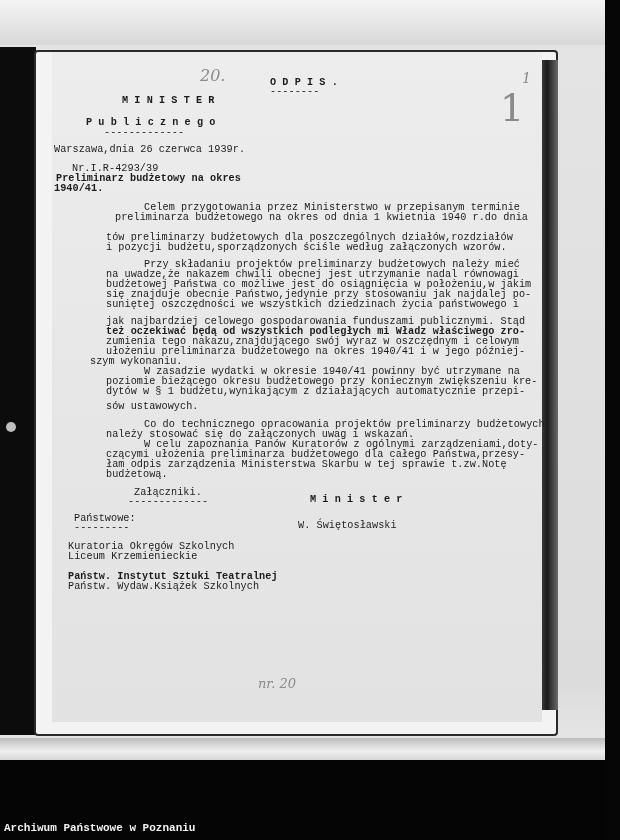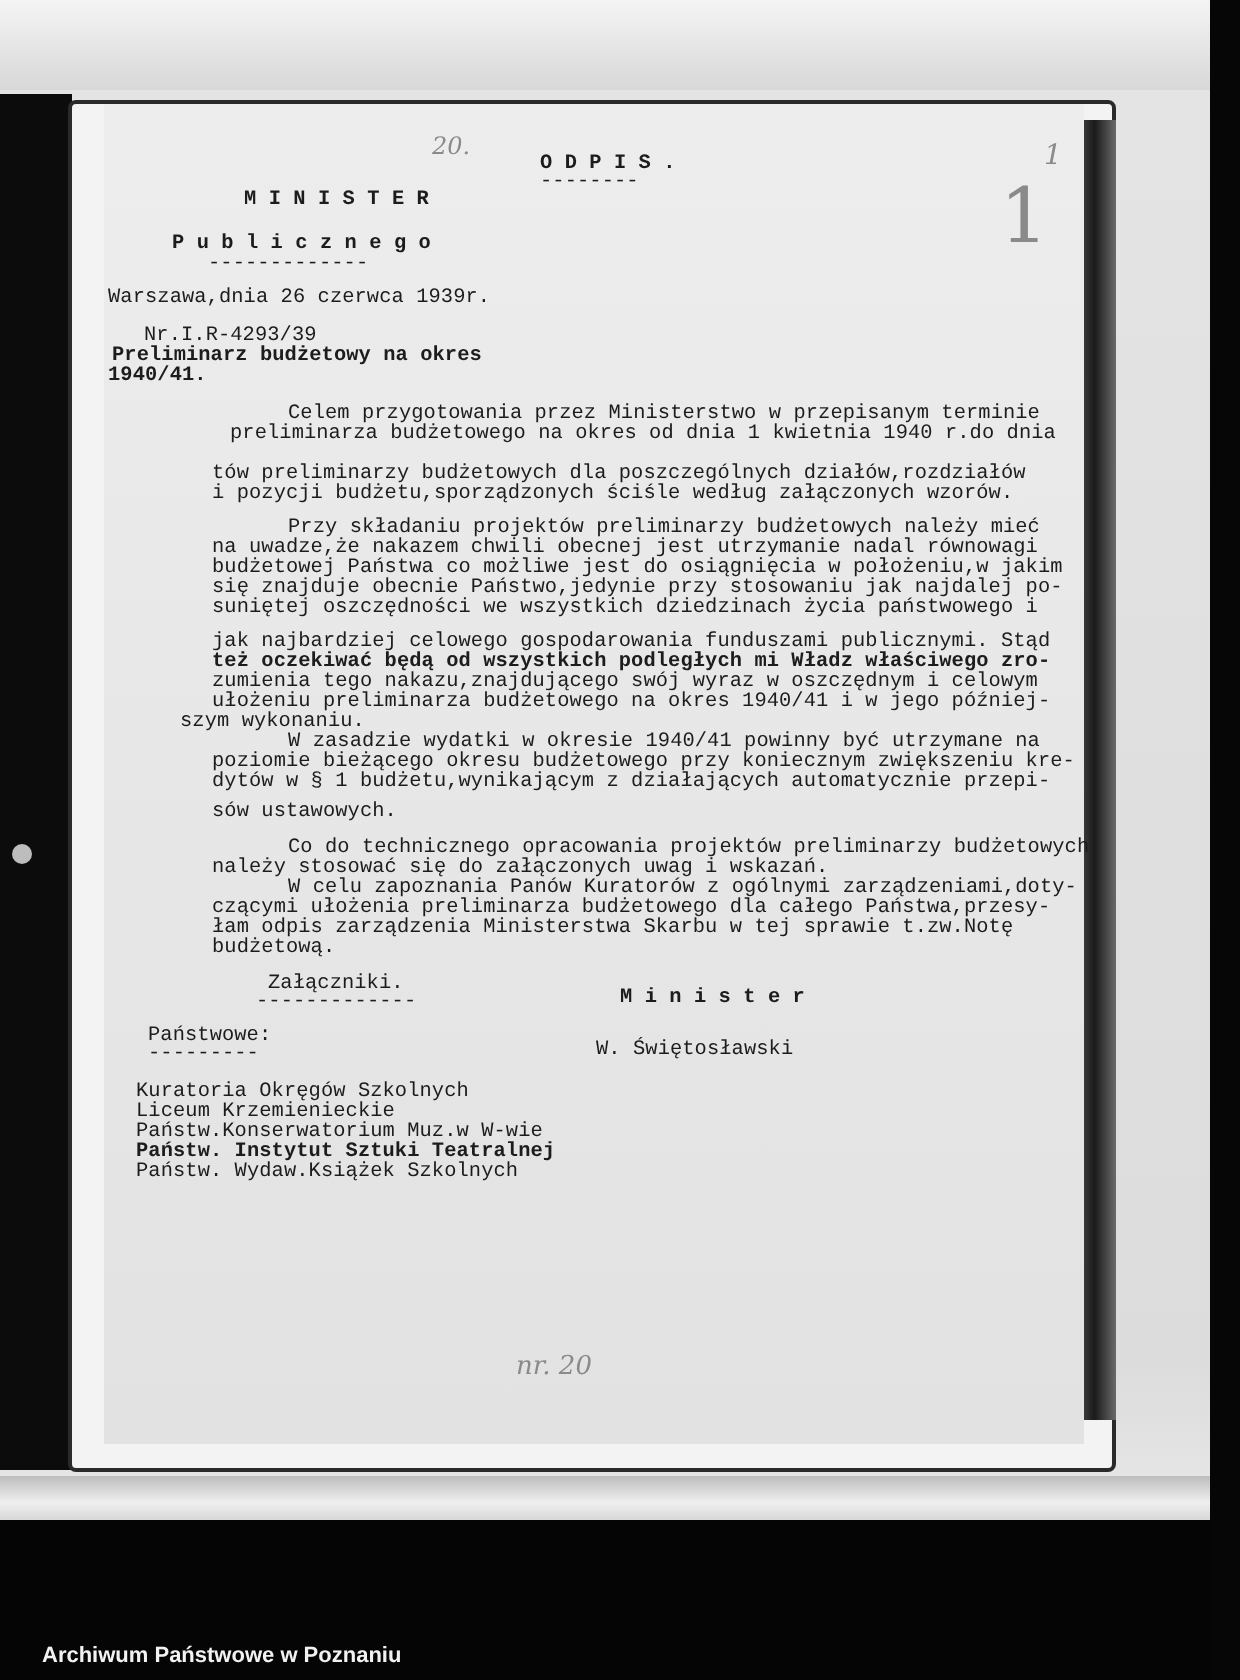--- a/index.html
+++ b/index.html
@@ -17,39 +17,39 @@
   .right-shadow { position:absolute; left:540px; top:60px; width:18px; height:650px;
            background:linear-gradient(90deg,#444 0%,#1a1a1a 40%,#6a6a6a 100%); }
   .right-strip { position:absolute; left:605px; top:0; width:15px; height:840px; background:#060606; }
   .page { position:absolute; left:52px; top:52px; width:490px; height:670px;
           background:linear-gradient(180deg,#ededed 0%,#e7e7e7 50%,#e2e2e2 100%);
           color:#1c1c1c; }
   .t { position:absolute; font-size:10.2px; line-height:11px; white-space:pre; letter-spacing:0.05px; }
   .b { font-weight:bold; }
   .pencil { position:absolute; font-family:"DejaVu Serif",serif; font-style:italic; color:#8a8a8a; }
   .footer-label { position:absolute; left:4px; top:822px; color:#f2f2f2;
-                  font-family:Liberation Sans, sans-serif; font-size:11px; font-weight:bold;margin-left:17px; }
+                  font-family:Liberation Mono, monospace; font-size:11px; font-weight:bold; }
   .ledge { position:absolute; left:0; top:738px; width:605px; height:22px;
            background:linear-gradient(180deg,#bdbdbd,#efefef 60%,#d8d8d8); }
 </style>
 </head>
 <body>
 
 <div class="backdrop"></div>
 <div class="backdrop-top"></div>
 <div class="ledge"></div>
 <div class="binder">
   <div class="binder-hole" style="top:375px"></div>
 </div>
 <div class="right-strip"></div>
 <div class="cover"></div>
 <div class="right-shadow"></div>
 
 <div class="page">
-  <span class="pencil" style="left:164px;top:14px;font-size:12px">20.</span>
+  <span class="pencil" style="left:148px;top:14px;font-size:16px">20.</span>
   <span class="pencil" style="left:470px;top:18px;font-size:14px">1</span>
   <span class="pencil" style="left:448px;top:34px;font-size:38px;font-style:normal">1</span>
 
   <div class="t b" style="left:218px;top:25px">O D P I S .</div>
   <div class="t" style="left:218px;top:34px">--------</div>
 
   <div class="t b" style="left:70px;top:43px">M I N I S T E R</div>
   <div class="t b" style="left:34px;top:65px">P u b l i c z n e g o</div>
   <div class="t" style="left:52px;top:75px">-------------</div>
 
@@ -91,20 +91,19 @@
   <div class="t" style="left:82px;top:435px">Załączniki.</div>
   <div class="t" style="left:76px;top:444px">-------------</div>
   <div class="t b" style="left:258px;top:442px">M i n i s t e r</div>
 
   <div class="t" style="left:22px;top:461px">Państwowe:</div>
   <div class="t" style="left:22px;top:470px">---------</div>
   <div class="t" style="left:246px;top:468px">W. Świętosławski</div>
 
   <div class="t" style="left:16px;top:489px">Kuratoria Okręgów Szkolnych</div>
   <div class="t" style="left:16px;top:499px">Liceum Krzemienieckie</div>
-  <div class="t" style="left:16px;top:509px">Państw.Konserwatorium Muz.w W-wie</div>
   <div class="t b" style="left:16px;top:519px">Państw. Instytut Sztuki Teatralnej</div>
   <div class="t" style="left:16px;top:529px">Państw. Wydaw.Książek Szkolnych</div>
 
   <span class="pencil" style="left:206px;top:624px;font-size:13px">nr. 20</span>
 </div>
 
 <div class="footer-label">Archiwum Państwowe w Poznaniu</div>
 
 </body></html>

